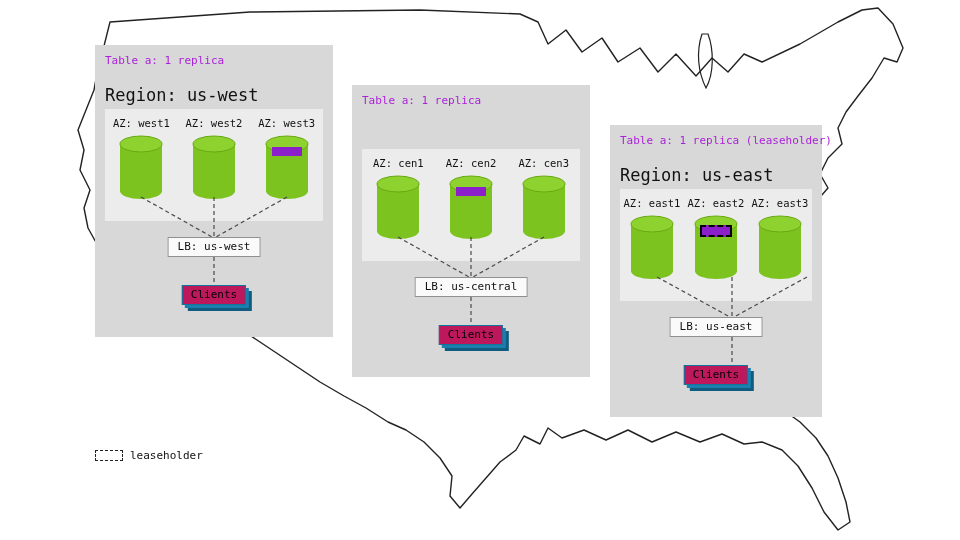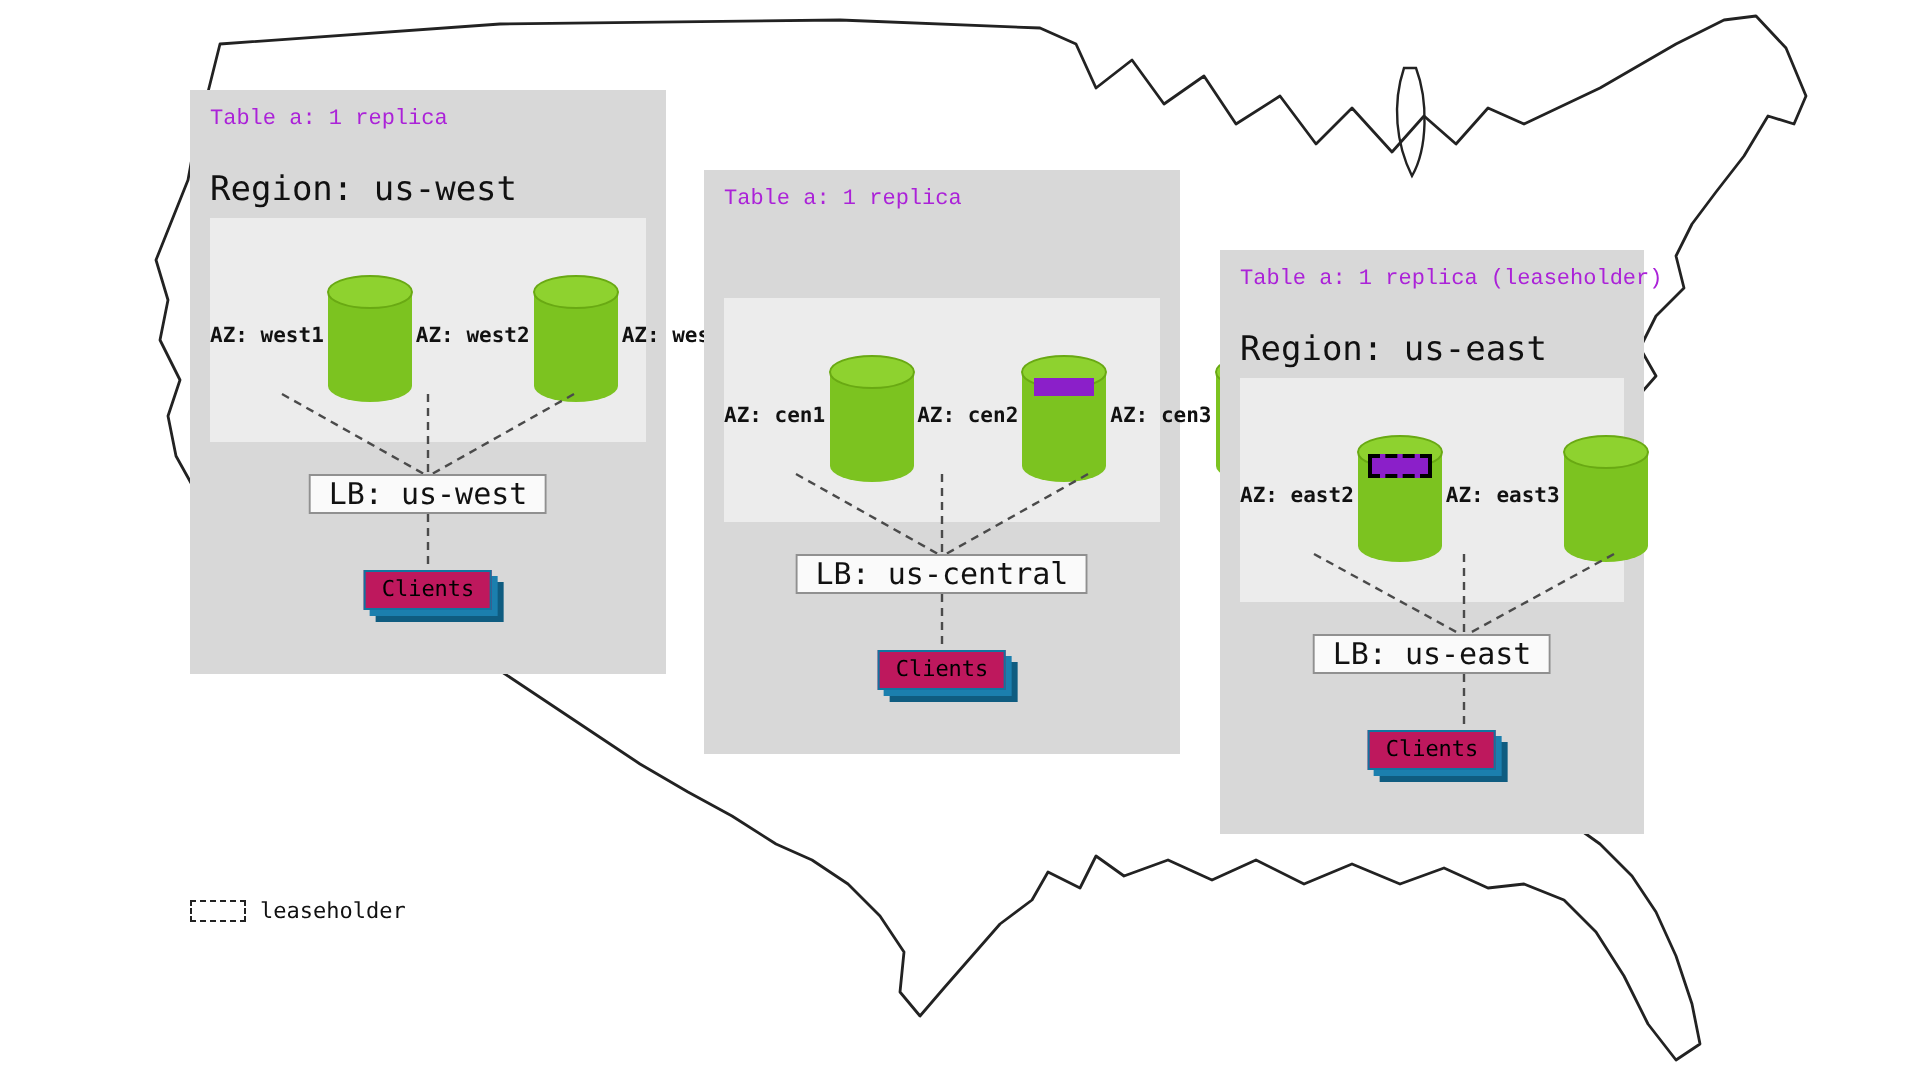--- a/index.html
+++ b/index.html
@@ -3,32 +3,32 @@
 <meta charset="utf-8">
 <style>
   html,body{margin:0;padding:0;background:#fff;}
   #canvas{
     position:relative;width:960px;height:540px;overflow:hidden;background:#fff;
     font-family:"DejaVu Sans Mono","Liberation Mono",monospace;color:#111;
   }
   #map-layer{position:absolute;left:0;top:0;z-index:0;}
 
   .card{position:absolute;width:238px;height:292px;background:#d8d8d8;z-index:2;}
-  .card-title{position:absolute;left:10px;top:9px;font-size:11px;color:#ab22d8;white-space:nowrap;font-family:Liberation Mono, monospace;}
+  .card-title{position:absolute;left:10px;top:9px;font-size:11px;color:#ab22d8;white-space:nowrap;}
   .card-region{position:absolute;left:10px;top:40px;font-size:17px;color:#111;white-space:nowrap;}
   .az-panel{position:absolute;left:10px;right:10px;top:64px;height:112px;background:#ececec;display:flex;}
-  .az-col{flex:1;display:flex;flex-direction:row;align-items:center;padding-top:6px;font-weight:bold;}
+  .az-col{flex:1;display:flex;flex-direction:column;align-items:center;padding-top:6px;}
   .az-label{font-size:10.5px;height:16px;line-height:16px;white-space:nowrap;}
   .cyl{position:relative;width:46px;height:66px;margin-top:4px;}
   .band{position:absolute;left:8px;top:12px;width:30px;height:9px;background:#8b1fc9;}
   .band.lease{left:7px;top:10px;width:28px;height:8px;border:2px dashed #000;}
   .connectors{position:absolute;left:0;top:0;z-index:1;pointer-events:none;}
   .lb{
     position:absolute;left:50%;top:192px;transform:translateX(-50%);
-    background:#fafafa;border:1px solid #909090;font-size:15px;
+    background:#fafafa;border:1px solid #909090;font-size:11px;
     height:18px;line-height:18px;padding:0 9px;white-space:nowrap;z-index:2;
   }
   .clients{
     position:absolute;left:50%;top:240px;transform:translateX(-50%);
     background:#be185d;border:1px solid #10749f;font-size:11px;color:#000;
     height:18px;line-height:18px;padding:0 8px;white-space:nowrap;z-index:2;
     box-shadow:3px 3px 0 #1b7fae,6px 6px 0 #0f5c80;
   }
 
   #legend{position:absolute;left:95px;top:449px;z-index:2;display:flex;align-items:center;font-size:11px;}
@@ -135,20 +135,29 @@
     </svg>
     <div class="lb">LB: us-central</div>
     <div class="clients">Clients</div>
   </div>
 
   <div class="card" style="left:610px;top:125px;width:212px;">
     <div class="card-title">Table a: 1 replica (leaseholder)</div>
     <div class="card-region">Region: us-east</div>
     <div class="az-panel">
       <div class="az-col">
+        <div class="az-label">AZ: east1</div>
+        <div class="cyl">
+          <svg width="46" height="66" viewBox="0 0 46 66">
+            <path d="M2 9 L2 56 A21 8 0 0 0 44 56 L44 9 Z" fill="#7cc320"></path>
+            <ellipse cx="23" cy="9" rx="21" ry="8" fill="#8ed22f" stroke="#69a913" stroke-width="1"></ellipse>
+          </svg>
+        </div>
+      </div>
+      <div class="az-col">
         <div class="az-label">AZ: east2</div>
         <div class="cyl">
           <svg width="46" height="66" viewBox="0 0 46 66">
             <path d="M2 9 L2 56 A21 8 0 0 0 44 56 L44 9 Z" fill="#7cc320"></path>
             <ellipse cx="23" cy="9" rx="21" ry="8" fill="#8ed22f" stroke="#69a913" stroke-width="1"></ellipse>
           </svg>
           <div class="band lease"></div>
         </div>
       </div>
       <div class="az-col">

